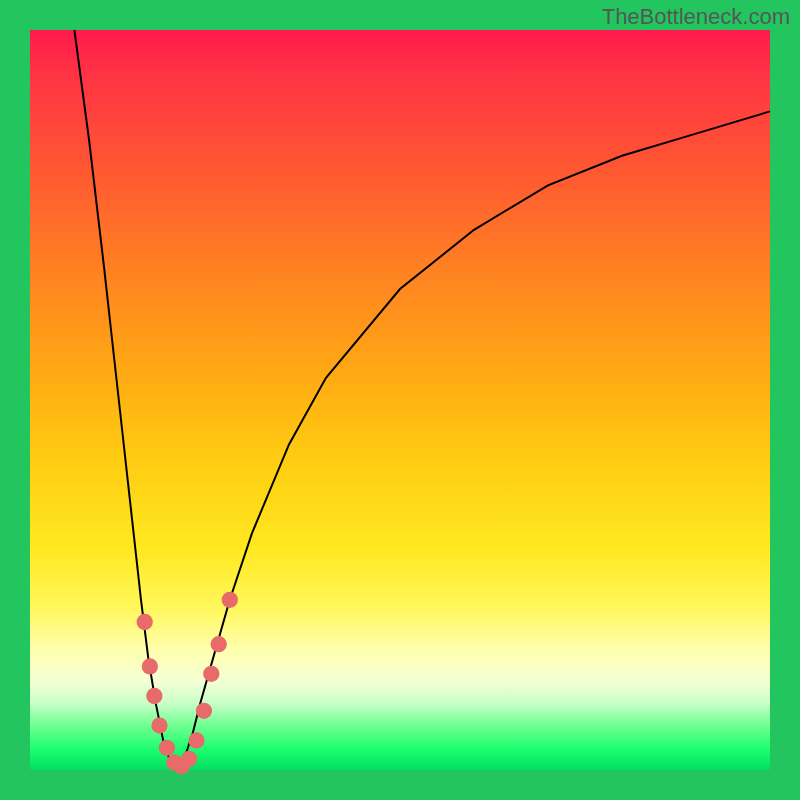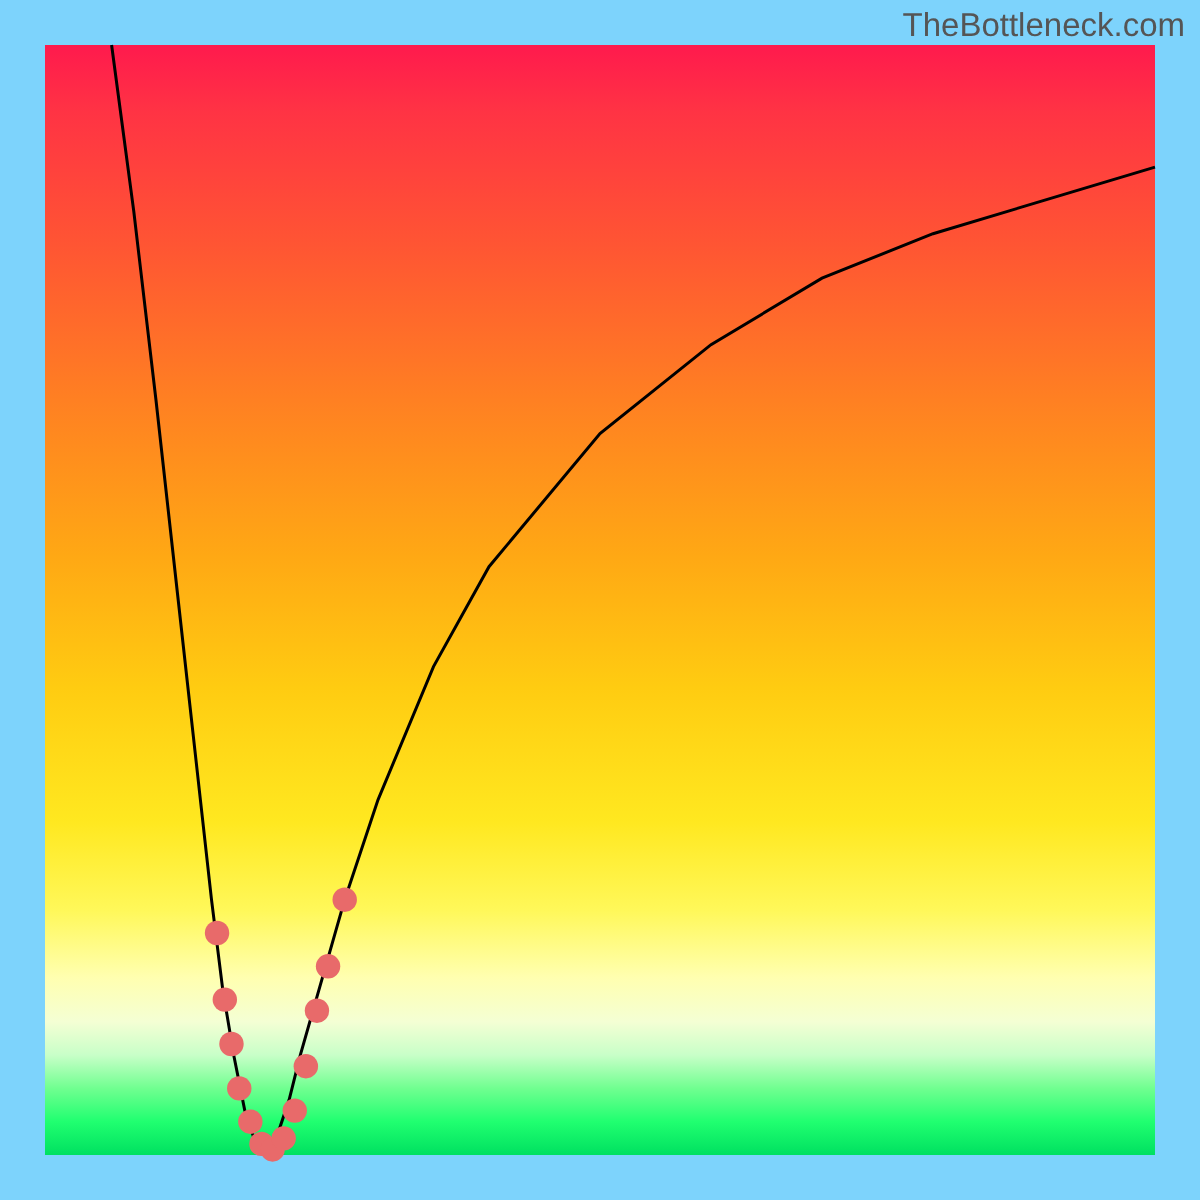--- a/index.html
+++ b/index.html
@@ -8,21 +8,21 @@
     width: 800px;
     height: 800px;
     overflow: hidden;
     background: #000;
     font-family: Arial, Helvetica, sans-serif;
   }
   .frame {
     position: relative;
     width: 800px;
     height: 800px;
-    background: #7dd3fc;
+    background: #22c55e;
   }
   .watermark {
     position: absolute;
     top: 4px;
     right: 10px;
     color: #555;
     font-size: 22px;
     font-weight: 500;
     user-select: none;
   }

